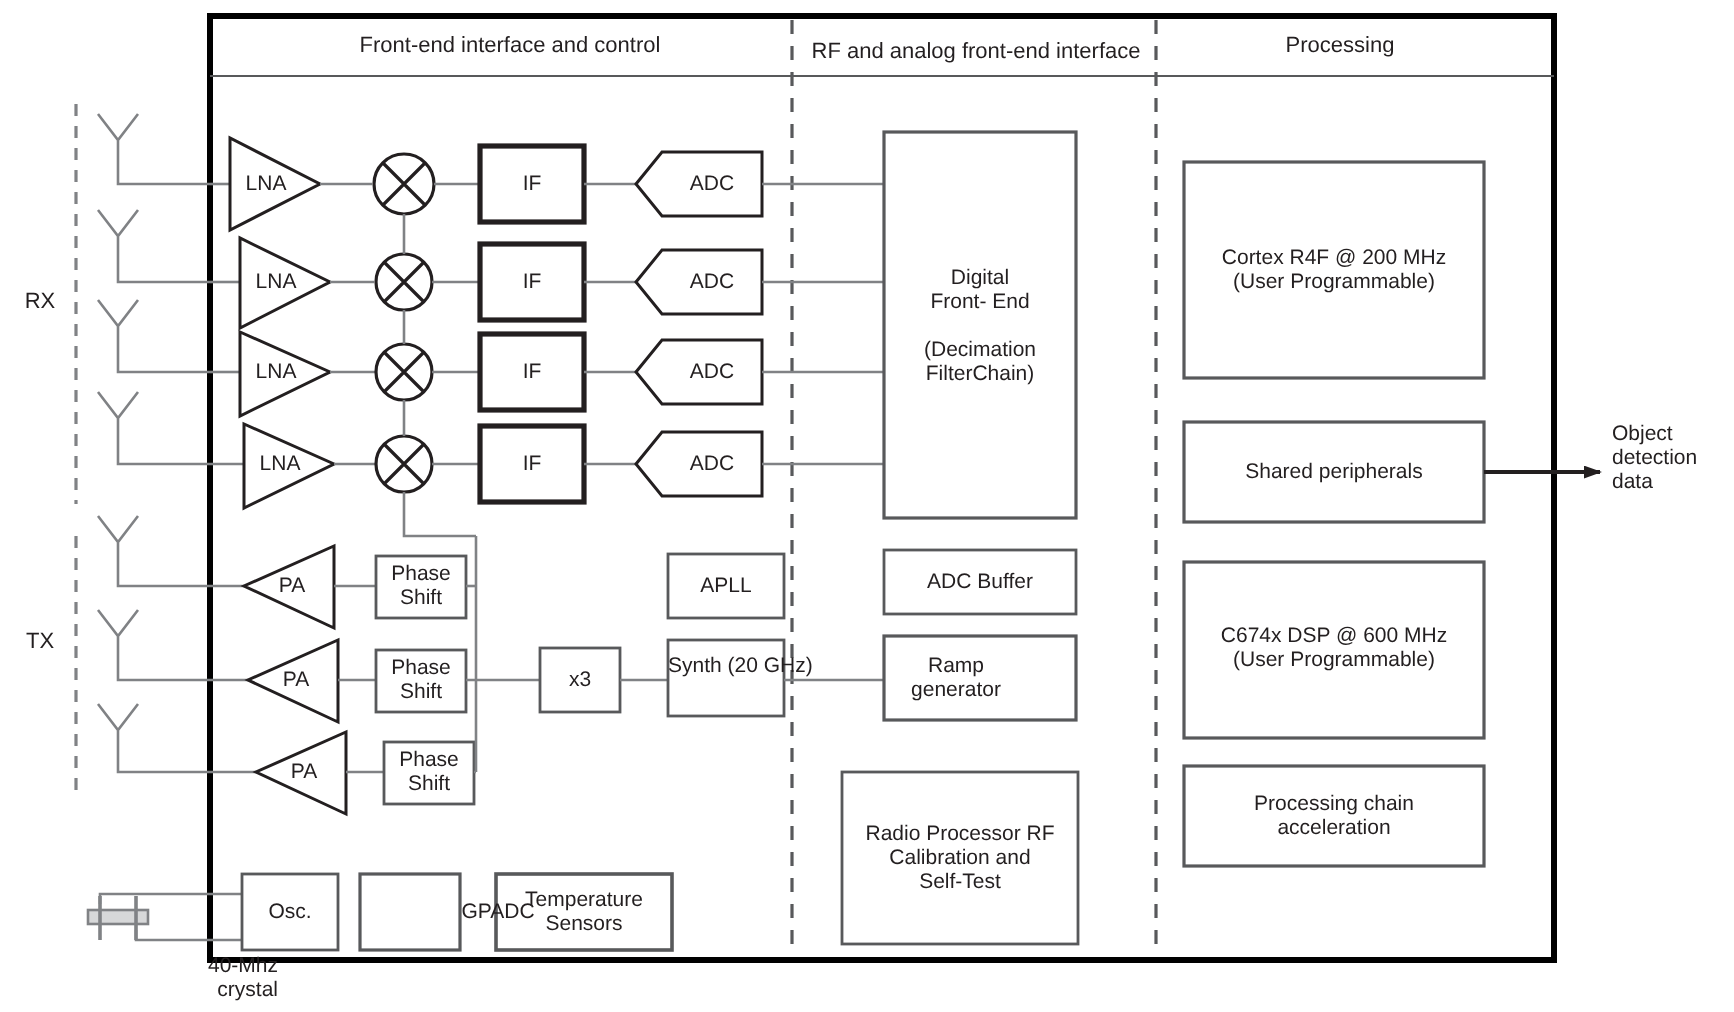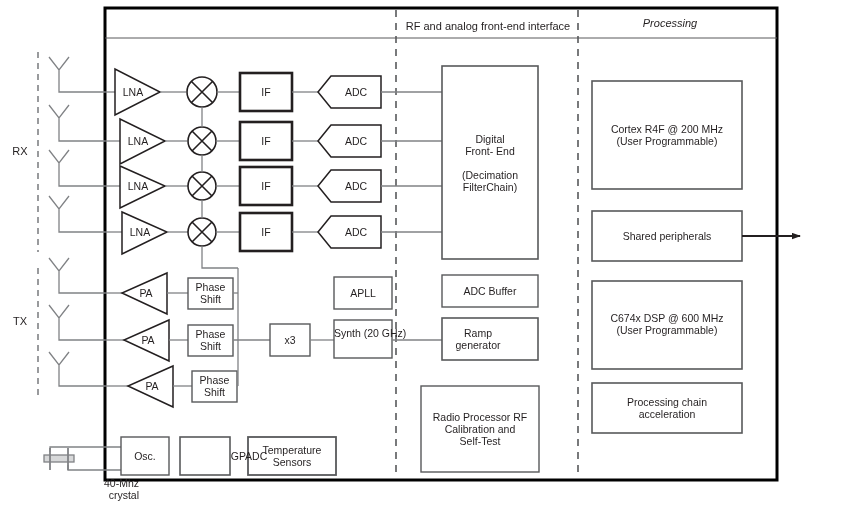--- a/index.html
+++ b/index.html
@@ -165,22 +165,23 @@
   <rect x="421" y="386" width="118" height="86" fill="#ffffff" stroke="#58595b" stroke-width="1.4"></rect>
 
   <rect x="592" y="81" width="150" height="108" fill="#ffffff" stroke="#58595b" stroke-width="1.6"></rect>
   <rect x="592" y="211" width="150" height="50" fill="#ffffff" stroke="#58595b" stroke-width="1.6"></rect>
   <rect x="592" y="281" width="150" height="88" fill="#ffffff" stroke="#58595b" stroke-width="1.6"></rect>
   <rect x="592" y="383" width="150" height="50" fill="#ffffff" stroke="#58595b" stroke-width="1.6"></rect>
 
   <line x1="742" y1="236" x2="800" y2="236" stroke="#231f20" stroke-width="2" marker-end="url(#arrow)"></line>
 </svg>
 
+<div class="lbl sec-title" style="left:165px;top:17px;width:180px;">Front-end interface and control</div>
 <div class="lbl sec-title" style="left:400px;top:20px;width:176px;">RF and analog front-end interface</div>
-<div class="lbl sec-title" style="left:600px;top:17px;width:140px;font-style:italic;">Processing</div>
+<div class="lbl sec-title" style="left:600px;top:17px;width:140px;">Processing</div>
 
 <div class="lbl" style="left:6px;top:145px;width:28px;font-size:11px;">RX</div>
 <div class="lbl" style="left:6px;top:315px;width:28px;font-size:11px;">TX</div>
 
 <div class="lbl" style="left:112px;top:86px;width:42px;">LNA</div>
 <div class="lbl" style="left:117px;top:135px;width:42px;">LNA</div>
 <div class="lbl" style="left:117px;top:180px;width:42px;">LNA</div>
 <div class="lbl" style="left:119px;top:226px;width:42px;">LNA</div>
 
 <div class="lbl" style="left:240px;top:86px;width:52px;">IF</div>
@@ -230,14 +231,17 @@
 Self-Test</div>
 
 <div class="lbl" style="left:594px;top:123px;width:146px;">Cortex R4F @ 200 MHz
 (User Programmable)</div>
 <div class="lbl" style="left:594px;top:230px;width:146px;">Shared peripherals</div>
 <div class="lbl" style="left:594px;top:312px;width:146px;">C674x DSP @ 600 MHz
 (User Programmable)</div>
 <div class="lbl" style="left:594px;top:396px;width:146px;">Processing chain
 acceleration</div>
 
+<div class="lbl" style="left:806px;top:211px;width:60px;text-align:left;">Object
+detection
+data</div>
 
 </div>
 
 </body></html>

